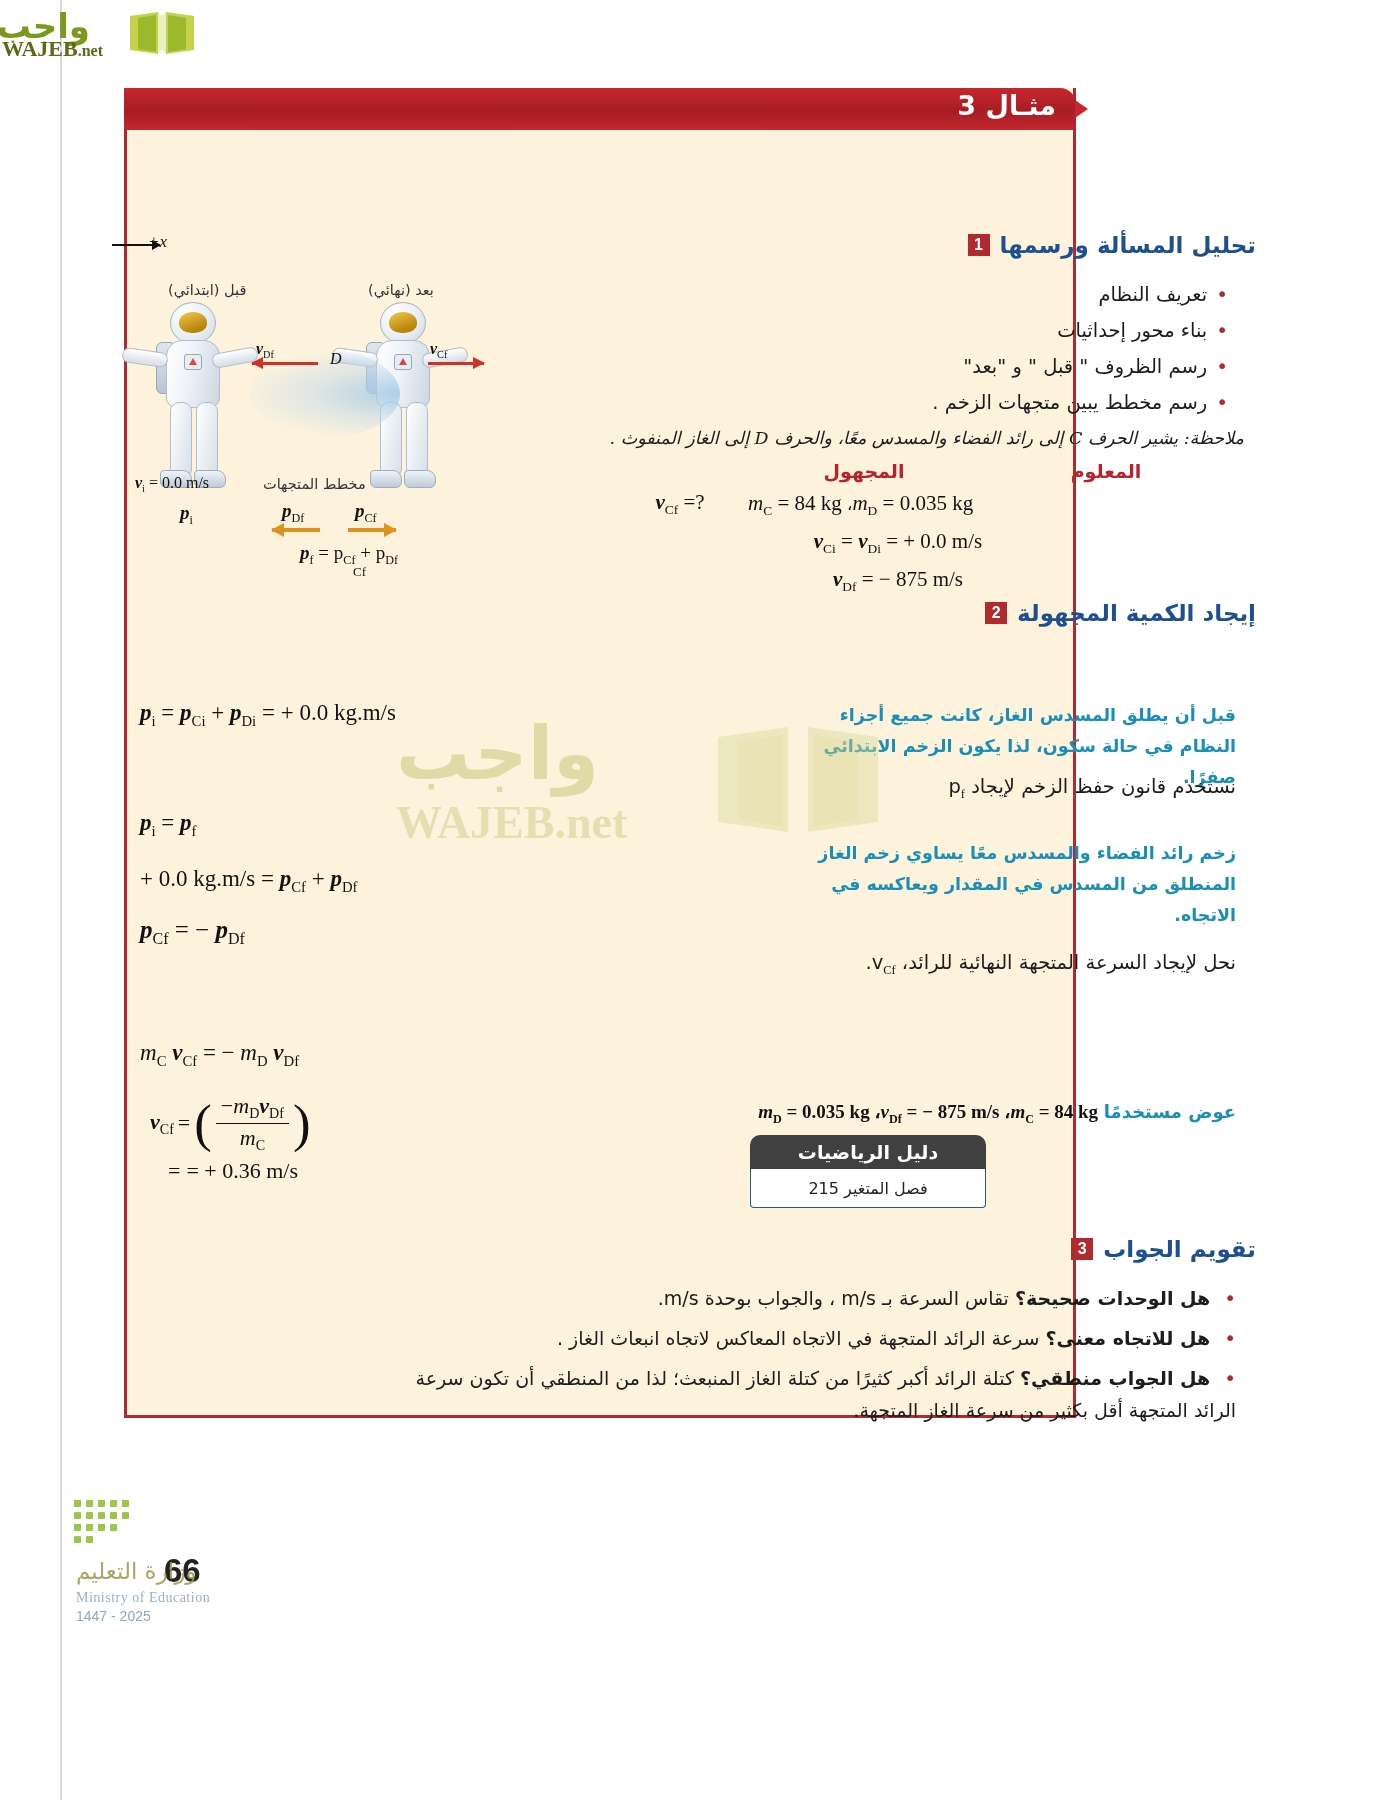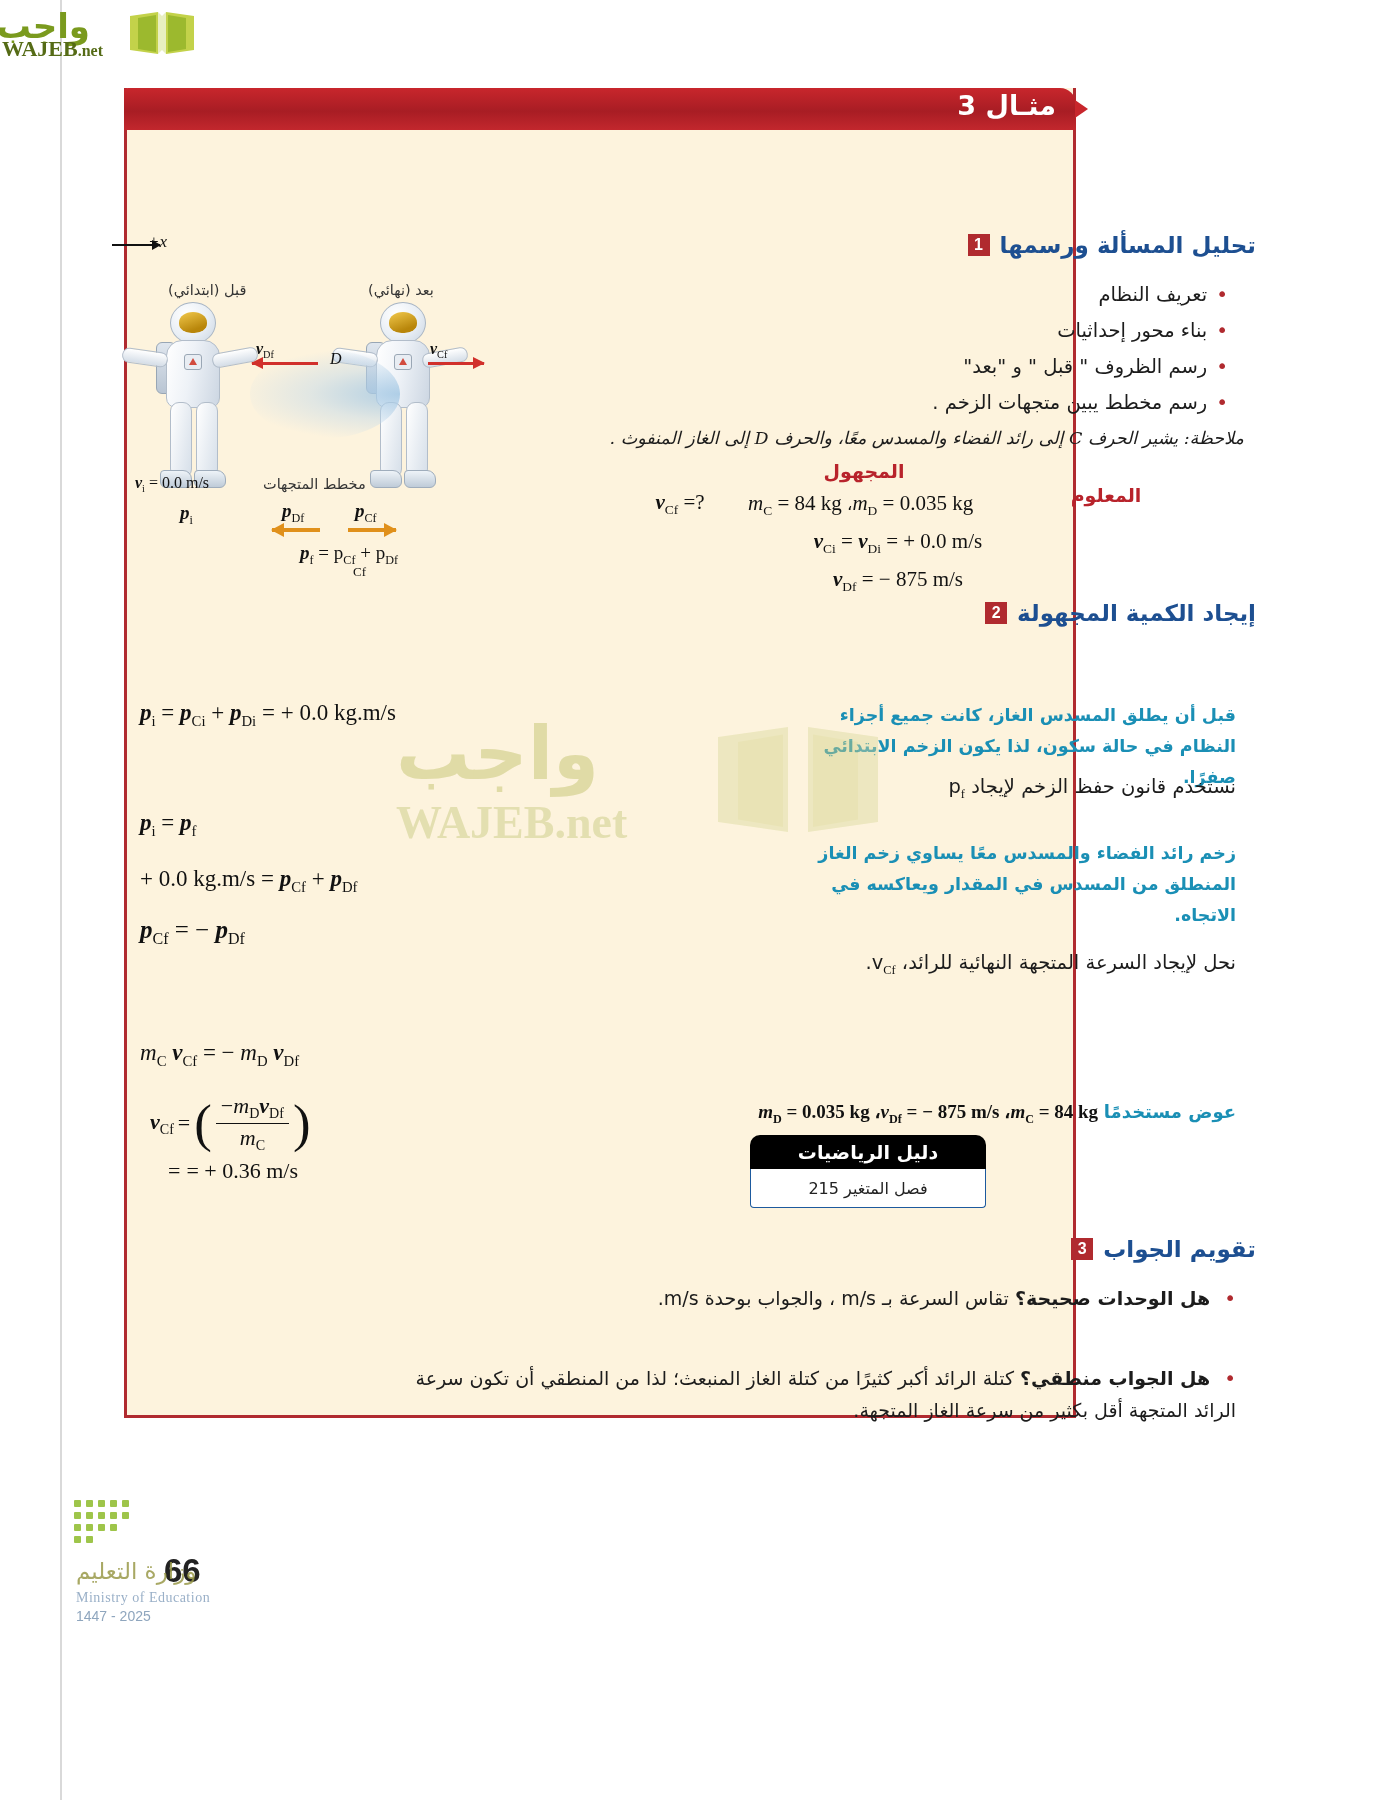--- a/index.html
+++ b/index.html
@@ -145,21 +145,21 @@
           pointer-events:none;}
   .wm-mid .w-ar{position:absolute;left:18px;top:10px;font-size:74px;font-weight:bold;
           color:#c9c87a;font-family:"DejaVu Sans",sans-serif;direction:rtl;}
   .wm-mid .w-en{position:absolute;left:18px;top:96px;font-size:46px;font-weight:bold;
           color:#cfcf8c;font-family:"Liberation Serif",serif;}
   .wm-mid .w-bk{position:absolute;left:330px;top:12px;width:180px;height:140px;opacity:.8;}
 
   
   .mbox{position:absolute;left:750px;top:1135px;width:236px;height:72px;}
   .mbox .hd{
-    height:34px;background:#000000;border-radius:10px 10px 0 0;
+    height:34px;background:#404040;border-radius:10px 10px 0 0;
     color:#fff;font-size:19px;font-weight:bold;font-family:"DejaVu Sans",sans-serif;
     display:flex;align-items:center;justify-content:center;direction:rtl;
   }
   .mbox .bd{
     height:38px;background:#fff;border:1.5px solid #1d5a9e;border-top:none;
     border-radius:0 0 4px 4px;display:flex;align-items:center;justify-content:center;
     font-family:"DejaVu Sans",sans-serif;direction:rtl;font-size:16px;color:#222;
   }
 
   
@@ -287,21 +287,21 @@
   <div class="parrow l" style="left:272px;top:528px;width:48px;"></div>
   <div class="parrow r" style="left:348px;top:528px;width:48px;"></div>
 
   <div class="vlbl mathfont" style="left:300px;top:542px;font-size:19px;">
     <b class="ital">p</b><sub>f</sub>
     <span>= p</span><sub>Cf</sub>
     <span>+ p</span><sub>Df</sub>
   </div>
   <div class="vlbl mathfont" style="left:353px;top:564px;font-size:13px;">Cf</div>
 
-  <div class="blk" style="right:160px;top:460px;width:260px;text-align:center;margin-top:24px;">
+  <div class="blk" style="right:160px;top:460px;width:260px;text-align:center;">
     <span class="red-lbl ar" style="font-size:19px;">المعلوم</span>
   </div>
   <div class="blk" style="right:432px;top:460px;width:200px;text-align:center;">
     <span class="red-lbl ar" style="font-size:19px;">المجهول</span>
   </div>
 
   <div class="blk mathfont" style="left:590px;top:490px;width:180px;text-align:center;font-size:21px;">
     <b class="ital">v</b><sub>Cf</sub>
     <span>=?</span>
   </div>
@@ -388,20 +388,23 @@
     <span>= + 0.36 m/s</span>
   </div>
 
   <div class="step" style="right:140px;top:1236px;">
     <span class="num">3</span>
     <span class="txt">تقويم الجواب</span>
   </div>
 
   <div class="bul2" style="right:160px;top:1282px;width:790px;text-align:right;">
     <b>هل الوحدات صحيحة؟</b><span> تقاس السرعة بـ m/s ، والجواب بوحدة m/s.</span>
+  </div>
+  <div class="bul2" style="right:160px;top:1322px;width:790px;text-align:right;">
+    <b>هل للاتجاه معنى؟</b><span> سرعة الرائد المتجهة في الاتجاه المعاكس لاتجاه انبعاث الغاز .</span>
   </div>
   <div class="bul2" style="right:160px;top:1362px;width:830px;text-align:right;">
     <b>هل الجواب منطقي؟</b><span> كتلة الرائد أكبر كثيرًا من كتلة الغاز المنبعث؛ لذا من المنطقي أن تكون سرعة الرائد المتجهة أقل بكثير من سرعة الغاز المتجهة.</span>
   </div>
 
   <div class="wm-mid">
     <div class="w-ar">واجب</div>
     <div class="w-en"><span>WAJEB</span><span>.net</span></div>
     <svg class="w-bk" viewBox="0 0 72 48">
       <path d="M4 6 L32 2 L32 44 L4 40 Z" fill="#d9d99a"></path>

